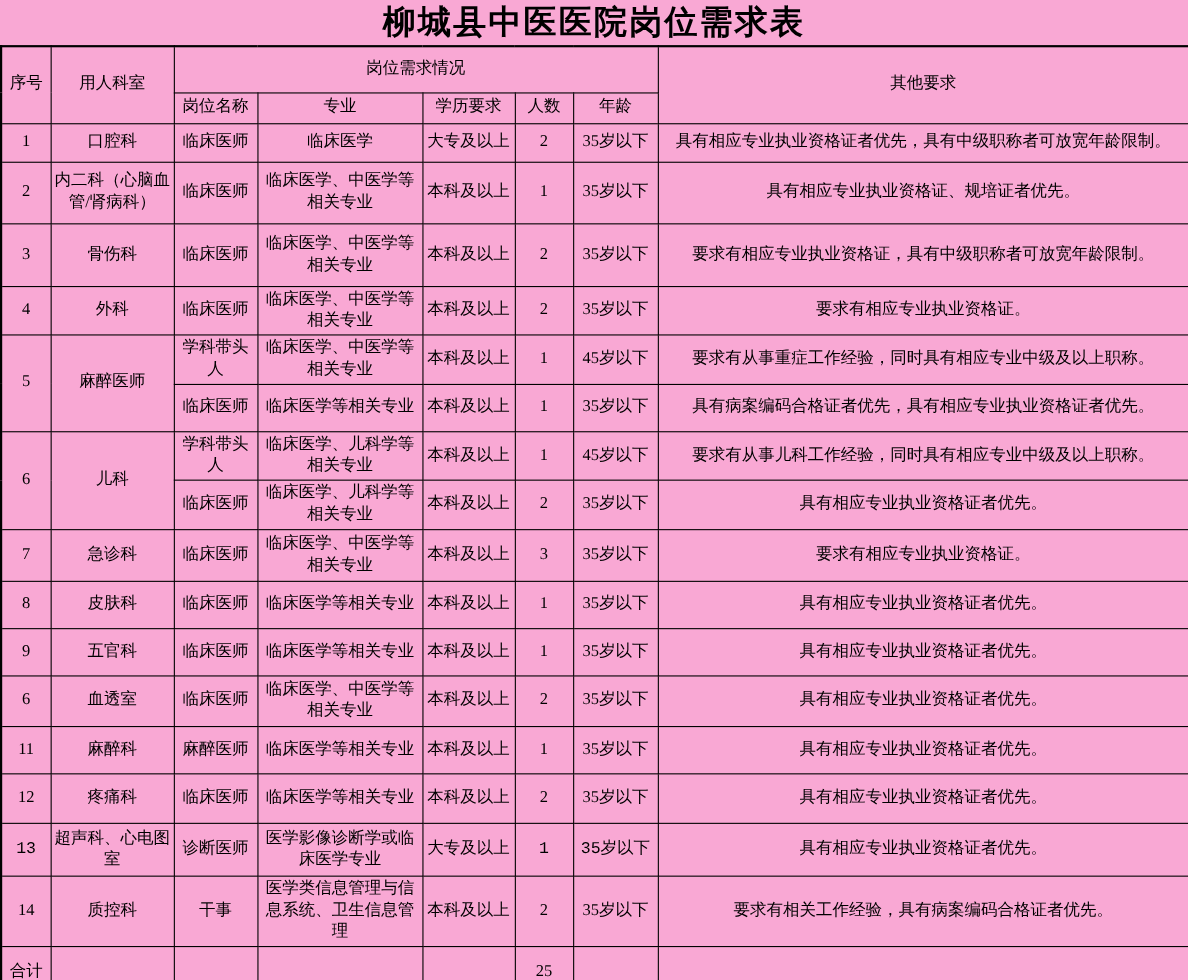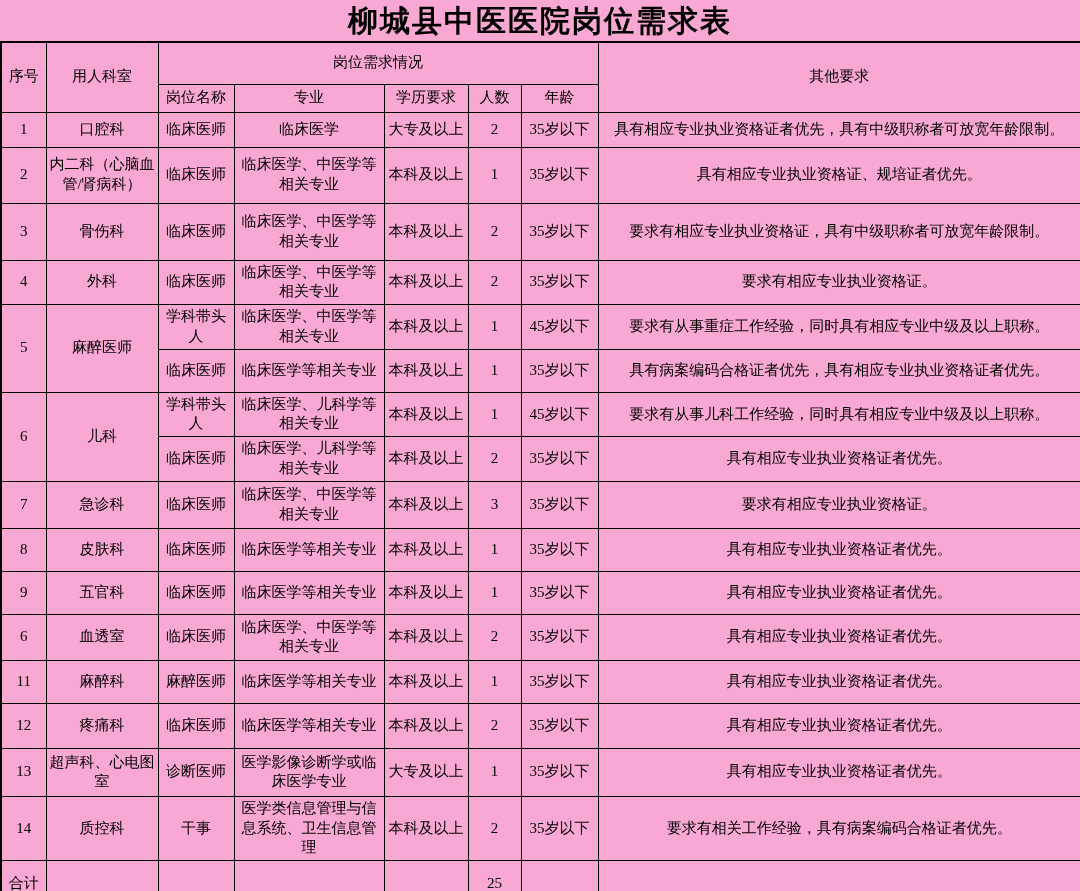--- a/index.html
+++ b/index.html
@@ -203,21 +203,21 @@
         <tr style="height: 45px;">
           <td>12</td>
           <td>疼痛科</td>
           <td>临床医师</td>
           <td>临床医学等相关专业</td>
           <td>本科及以上</td>
           <td>2</td>
           <td>35岁以下</td>
           <td class="req-cell">具有相应专业执业资格证者优先。</td>
         </tr>
-        <tr style="height: 48px;">
+        <tr style="height: 48px; font-family: Liberation Mono, monospace;">
           <td>13</td>
           <td>超声科、心电图室</td>
           <td>诊断医师</td>
           <td>医学影像诊断学或临床医学专业</td>
           <td>大专及以上</td>
           <td>1</td>
           <td>35岁以下</td>
           <td class="req-cell">具有相应专业执业资格证者优先。</td>
         </tr>
         <tr style="height: 60px;">

